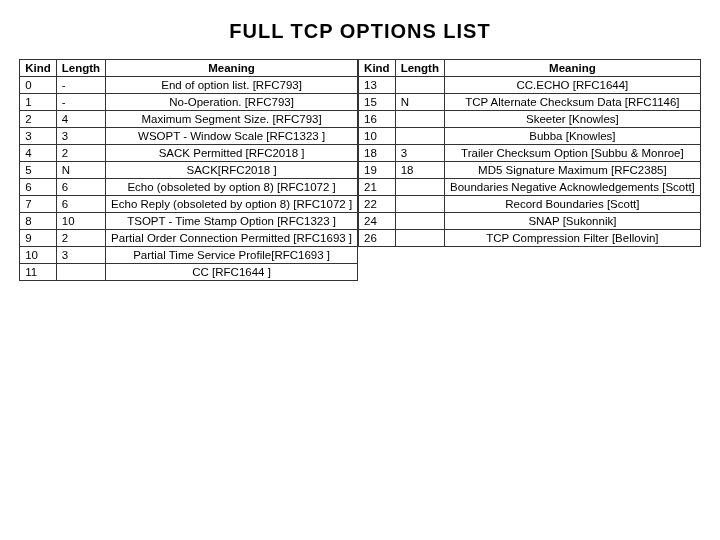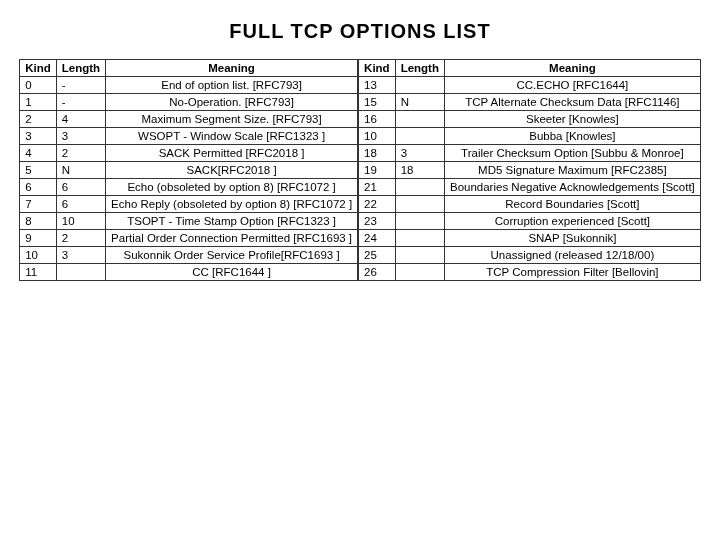--- a/index.html
+++ b/index.html
@@ -103,21 +103,21 @@
           <td class="col-meaning">TSOPT - Time Stamp Option [RFC1323 ]</td>
         </tr>
         <tr>
           <td class="col-kind">9</td>
           <td class="col-length">2</td>
           <td class="col-meaning">Partial Order Connection Permitted [RFC1693 ]</td>
         </tr>
         <tr>
           <td class="col-kind">10</td>
           <td class="col-length">3</td>
-          <td class="col-meaning">Sukonnik Order Service Profile[RFC1693 ]</td>
+          <td class="col-meaning">Partial Time Service Profile[RFC1693 ]</td>
         </tr>
         <tr>
           <td class="col-kind">11</td>
           <td class="col-length"></td>
           <td class="col-meaning">CC [RFC1644 ]</td>
         </tr>
       </tbody>
   </table>
 
   <table>
@@ -163,33 +163,23 @@
           <td class="col-kind">21</td>
           <td class="col-length"></td>
           <td class="col-meaning">Boundaries Negative Acknowledgements [Scott]</td>
         </tr>
         <tr>
           <td class="col-kind">22</td>
           <td class="col-length"></td>
           <td class="col-meaning">Record Boundaries [Scott]</td>
         </tr>
         <tr>
-          <td class="col-kind">23</td>
-          <td class="col-length"></td>
-          <td class="col-meaning">Corruption experienced [Scott]</td>
-        </tr>
-        <tr>
           <td class="col-kind">24</td>
           <td class="col-length"></td>
           <td class="col-meaning">SNAP [Sukonnik]</td>
-        </tr>
-        <tr>
-          <td class="col-kind">25</td>
-          <td class="col-length"></td>
-          <td class="col-meaning">Unassigned (released 12/18/00)</td>
         </tr>
         <tr>
           <td class="col-kind">26</td>
           <td class="col-length"></td>
           <td class="col-meaning">TCP Compression Filter [Bellovin]</td>
         </tr>
       </tbody>
   </table>
 </div>
 

